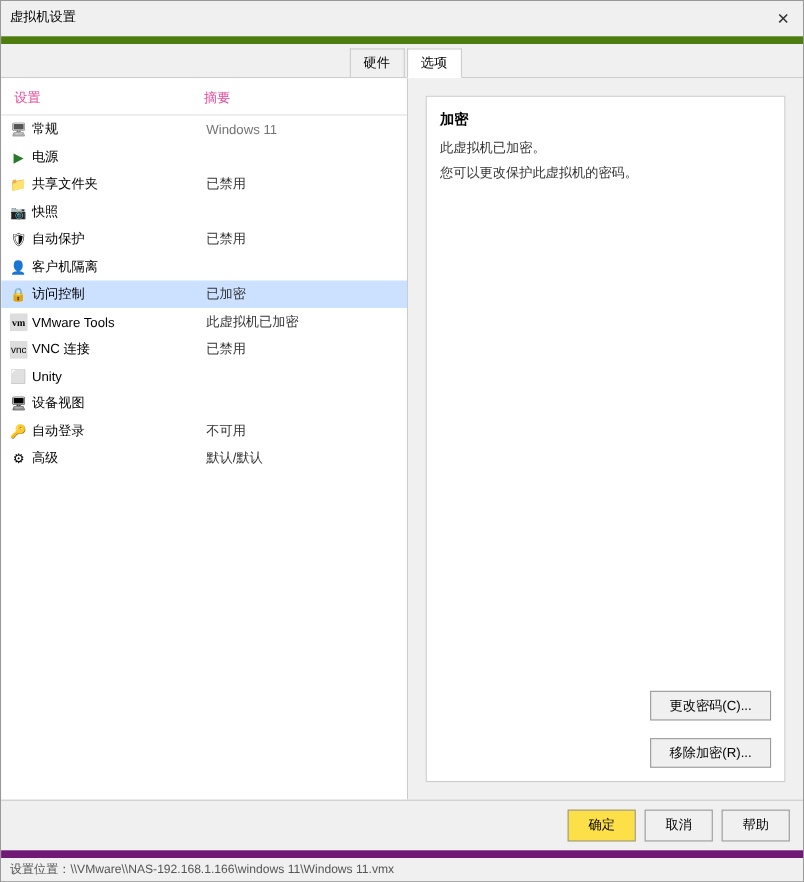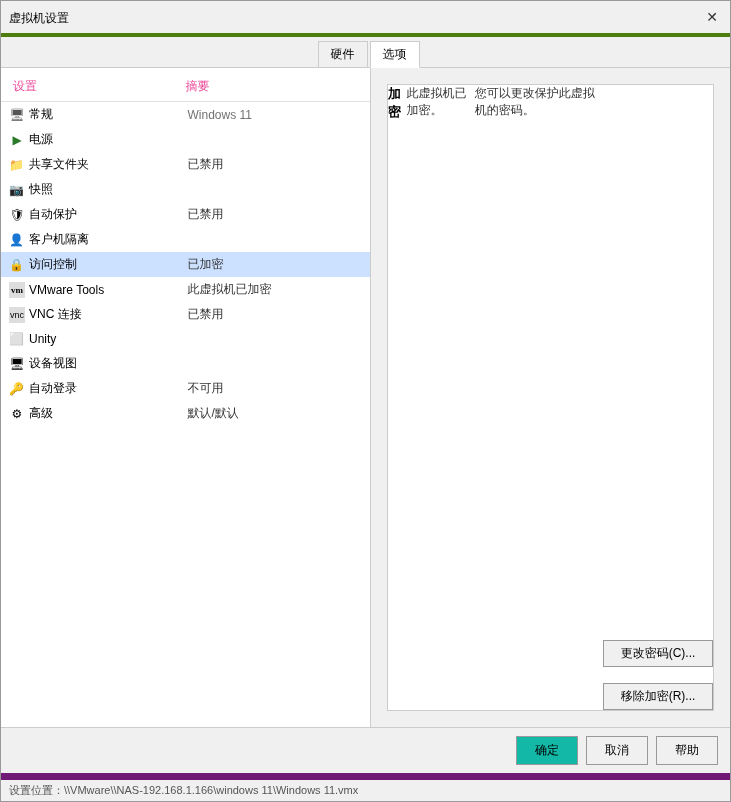--- a/index.html
+++ b/index.html
@@ -18,23 +18,23 @@
       height: 802px;
       background: #f0f0f0;
       border: 1px solid #999;
       display: flex;
       flex-direction: column;
     }
     .title-bar {
       background: #f0f0f0;
       padding: 6px 8px;
       display: flex;
-      align-items: flex-end;
+      align-items: flex-start;
       justify-content: space-between;
-      border-bottom: 4px solid #4d7c0f;
+      border-bottom: 7px solid #4d7c0f;
     }
     .title-bar-title {
       font-size: 12px;
       color: #000;
     }
     .close-btn {
       width: 20px;
       height: 20px;
       cursor: pointer;
       display: flex;
@@ -118,23 +118,24 @@
     .right-panel {
       flex: 1;
       background: #f0f0f0;
       padding: 16px;
       display: flex;
       flex-direction: column;
     }
     .encryption-box {
       background: #fff;
       border: 1px solid #ccc;
+      padding: 12px;
       flex: 1;
       display: flex;
-      flex-direction: row;
+      flex-direction: column;
     }
     .encryption-title {
       font-size: 13px;
       font-weight: bold;
       margin-bottom: 8px;
     }
     .encryption-desc {
       font-size: 12px;
       color: #333;
       margin-bottom: 6px;
@@ -165,21 +166,21 @@
     }
     .bottom-btn {
       padding: 5px 18px;
       border: 1px solid #999;
       background: #f0f0f0;
       cursor: pointer;
       font-size: 12px;
       font-family: "Microsoft YaHei", sans-serif;
     }
     .bottom-btn.primary {
-      background: #14b8a6;
+      background: #fde047;
     }
     .status-bar {
       font-size: 11px;
       padding: 3px 8px;
       color: #555;
       border-top: 7px solid #701a75;
       background: #f0f0f0;
       white-space: nowrap;
       overflow: hidden;
       text-overflow: ellipsis;

